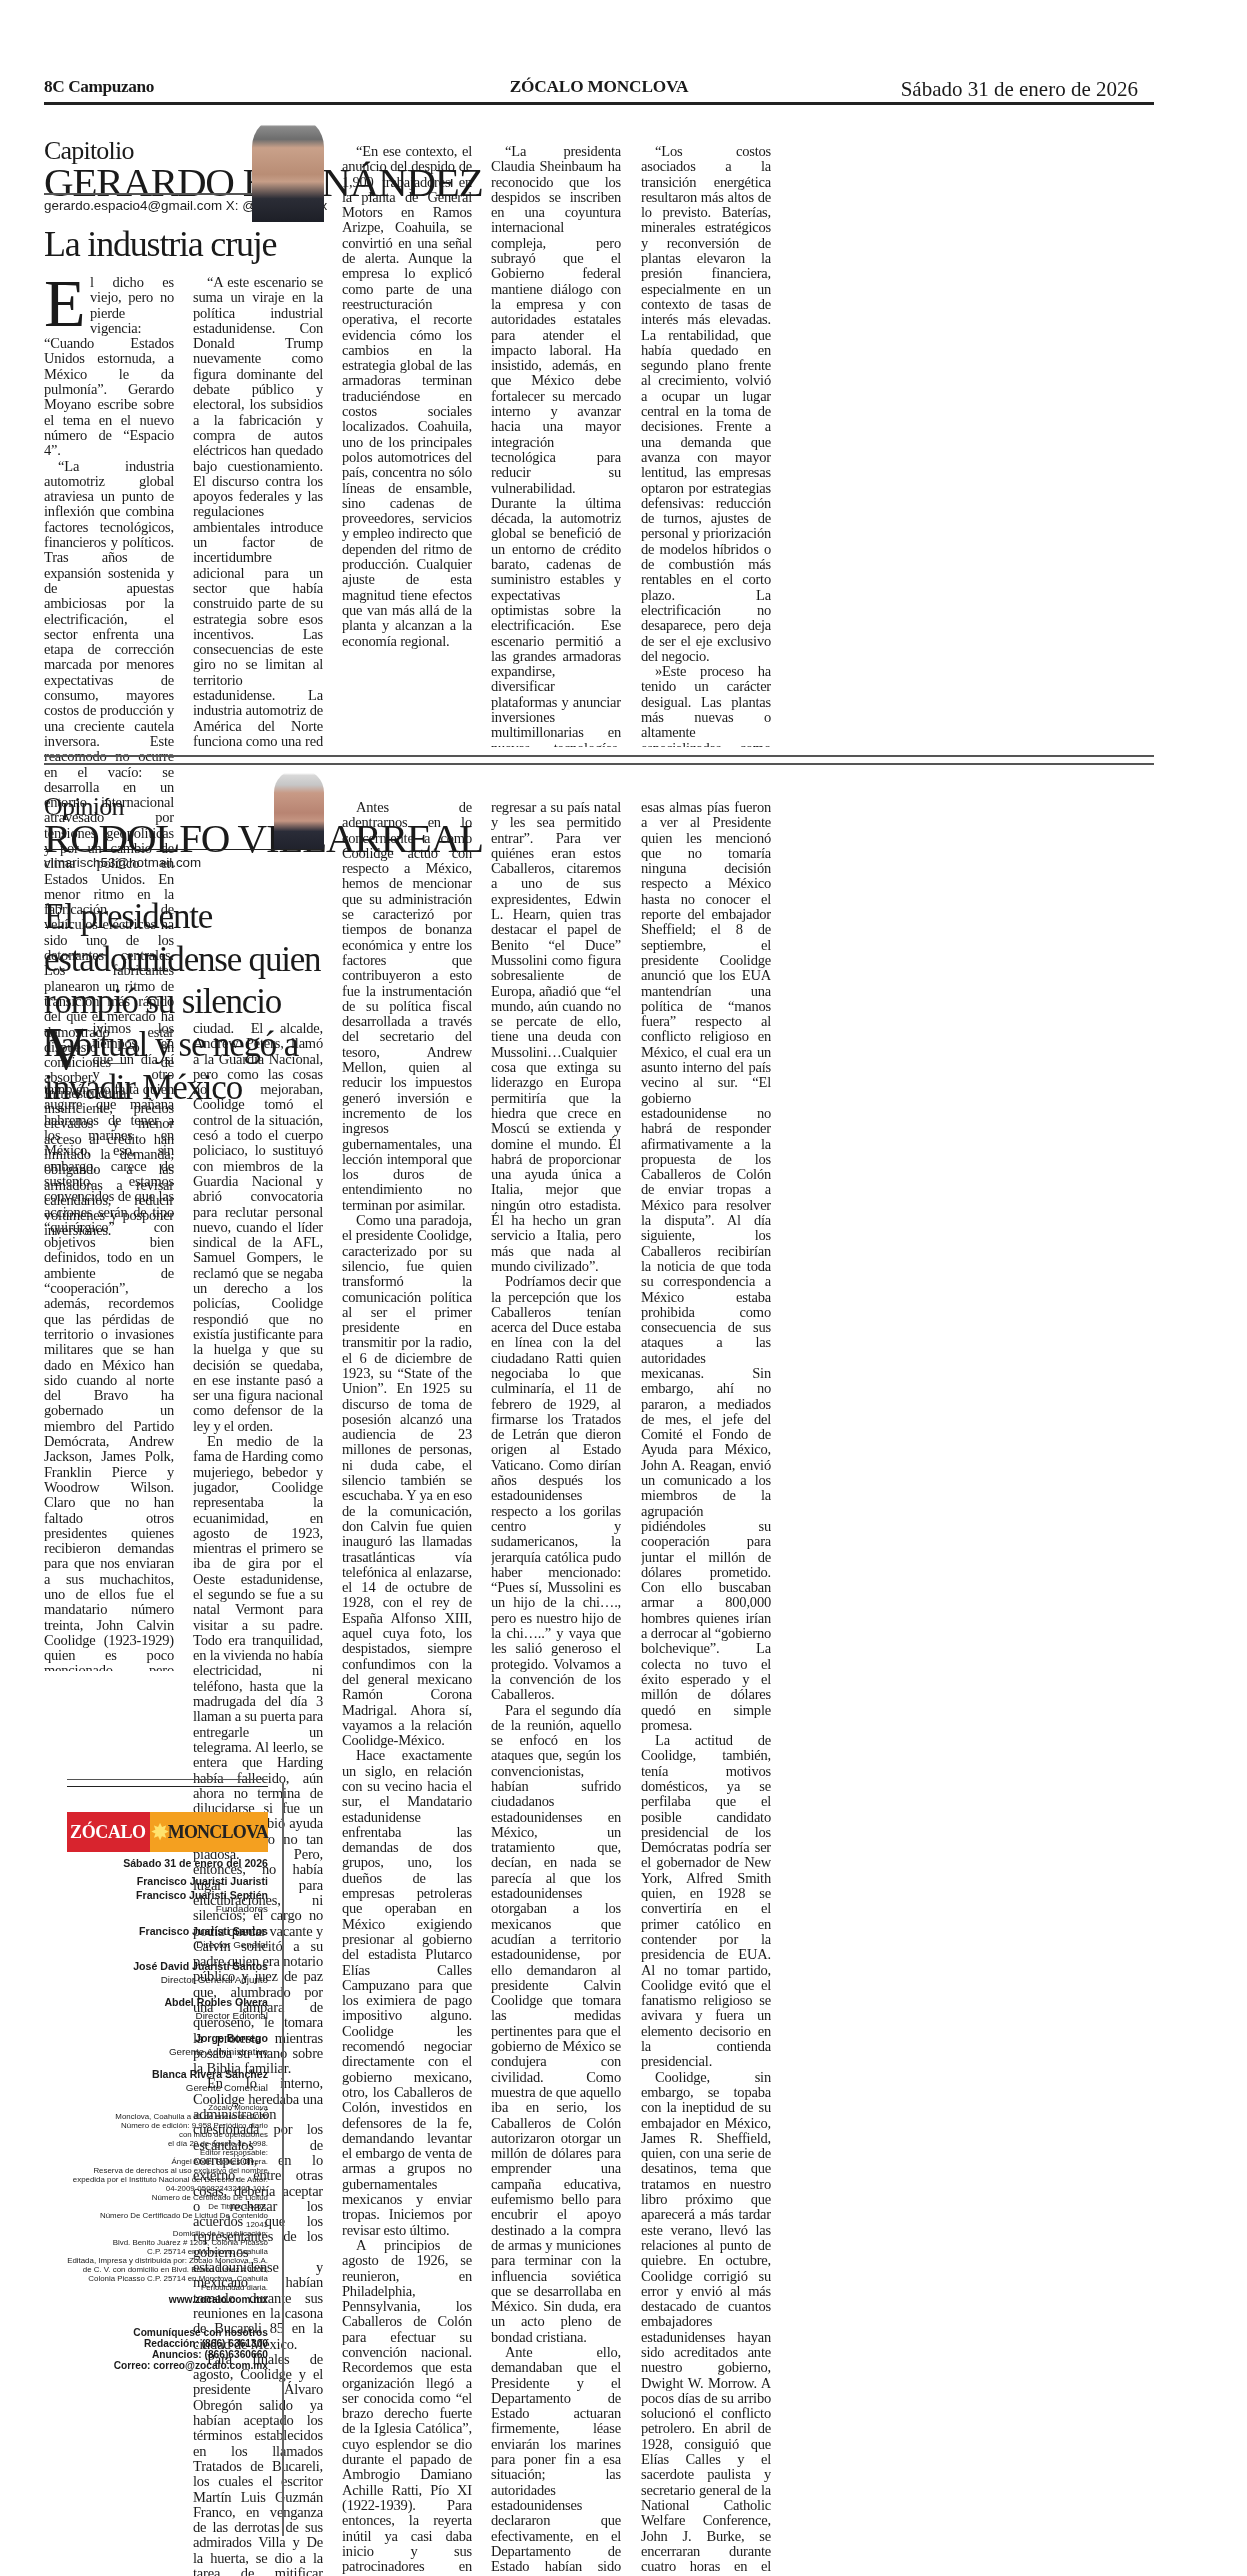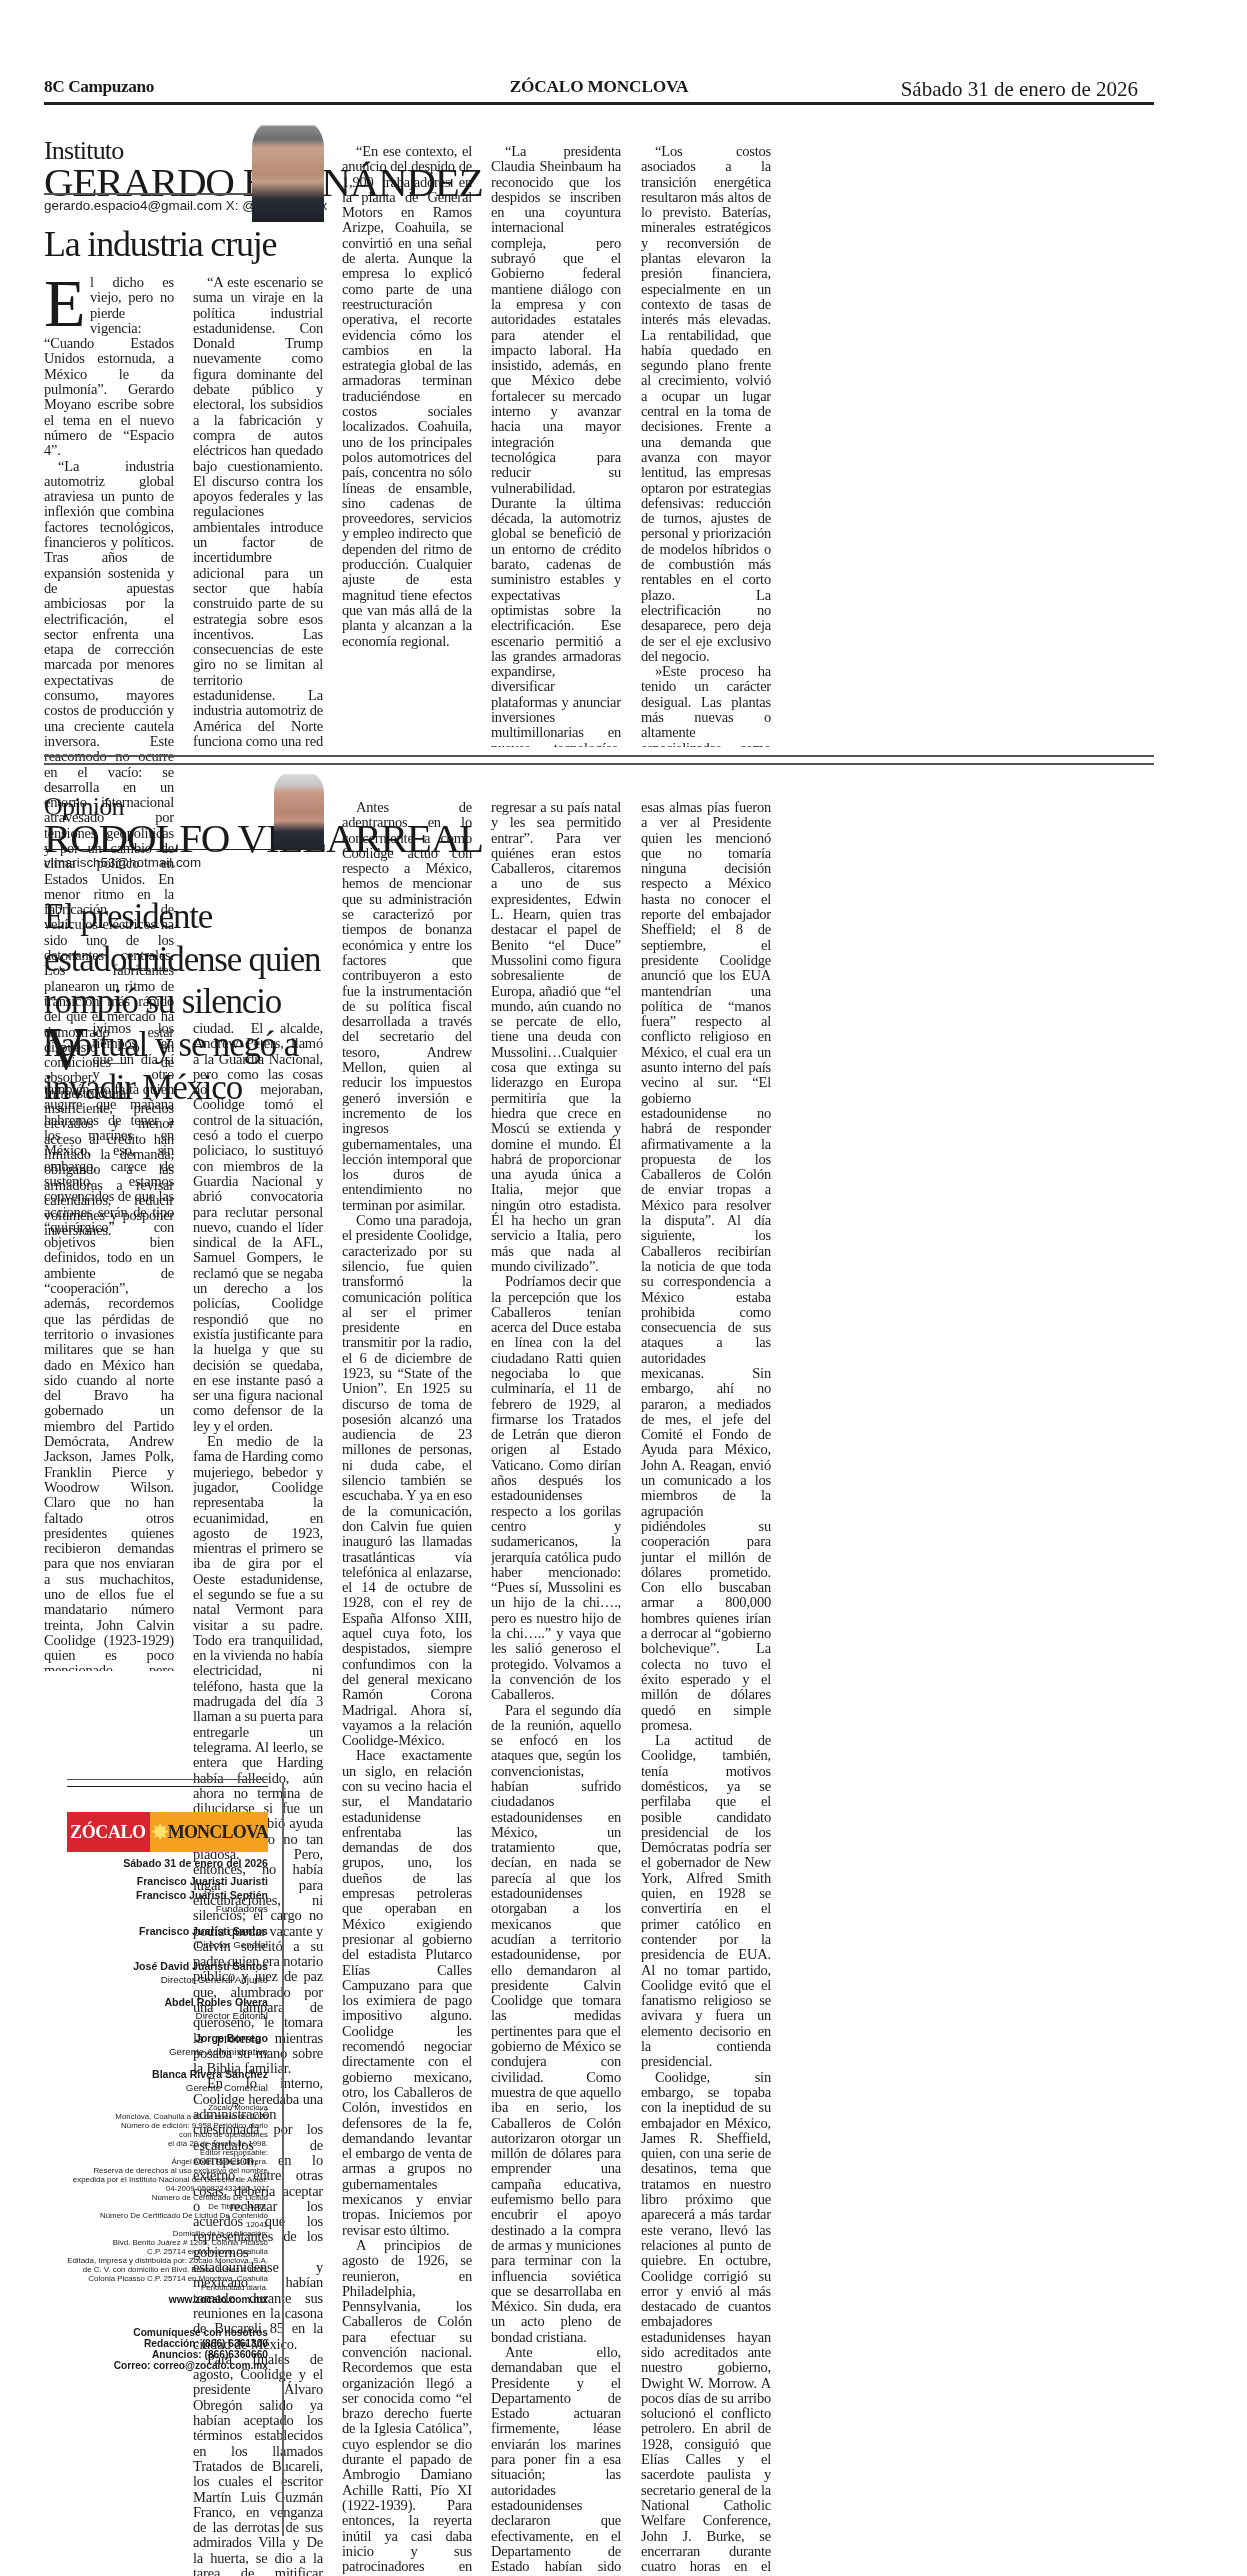--- a/index.html
+++ b/index.html
@@ -36,21 +36,21 @@
 </head>
 <body>
 
 <div class="abs header">
   <span class="hdr-left">8C Campuzano</span>
   <span class="hdr-center">ZÓCALO MONCLOVA</span>
   <span class="hdr-right">Sábado 31 de enero de 2026</span>
 </div>
 
 <div>
-  <div class="abs kicker" style="left:44px;top:138px">Instituto</div>
+  <div class="abs kicker" style="left:44px;top:138px">Capitolio</div>
   <div class="abs author" style="left:44px;top:162px">GERARDO HERNÁNDEZ</div>
   <div class="abs author-rule" style="left:44px;top:193px;width:280px"></div>
   <div class="abs email" style="left:44px;top:198px">gerardo.espacio4@gmail.com  X: @espacio4mx</div>
   <div class="photo" style="left:252px;top:116px;width:72px;height:106px;background:linear-gradient(180deg,#fff 0%,#fff 8%,#8b8b8b 10%,#6d6d6d 22%,#c9a18a 30%,#b98d75 55%,#c69e88 62%,#2b2d36 78%,#1d1f27 100%);border-radius:31px 31px 0 0"></div>
   <h1 class="abs headline" style="left:44px;top:223px;font-size:36px">La industria cruje</h1>
 
   <div class="col" style="left:44px;top:275px;width:130px;height:472px">
     <p class="noind"><span class="dropcap">E</span><span>l dicho es viejo, pero no pierde vigencia: “Cuando Estados Unidos estornuda, a México le da pulmonía”. Gerardo Moyano escribe sobre el tema en el nuevo número de “Espacio 4”.</span></p>
     <p>“La industria automotriz global atraviesa un punto de inflexión que combina factores tecnológicos, financieros y políticos. Tras años de expansión sostenida y de apuestas ambiciosas por la electrificación, el sector enfrenta una etapa de corrección marcada por menores expectativas de consumo, mayores costos de producción y una creciente cautela inversora. Este reacomodo no ocurre en el vacío: se desarrolla en un entorno internacional atravesado por tensiones geopolíticas y por un cambio de clima político en Estados Unidos. En menor ritmo en la fabricación de vehículos eléctricos ha sido uno de los detonantes centrales. Los fabricantes planearon un ritmo de transición más rápido del que el mercado ha demostrado estar dispuesto —o en condiciones— de absorber. Infraestructura insuficiente, precios elevados y menor acceso al crédito han limitado la demanda, obligando a las armadoras a revisar calendarios, reducir volúmenes y posponer inversiones.</p>
   </div>

